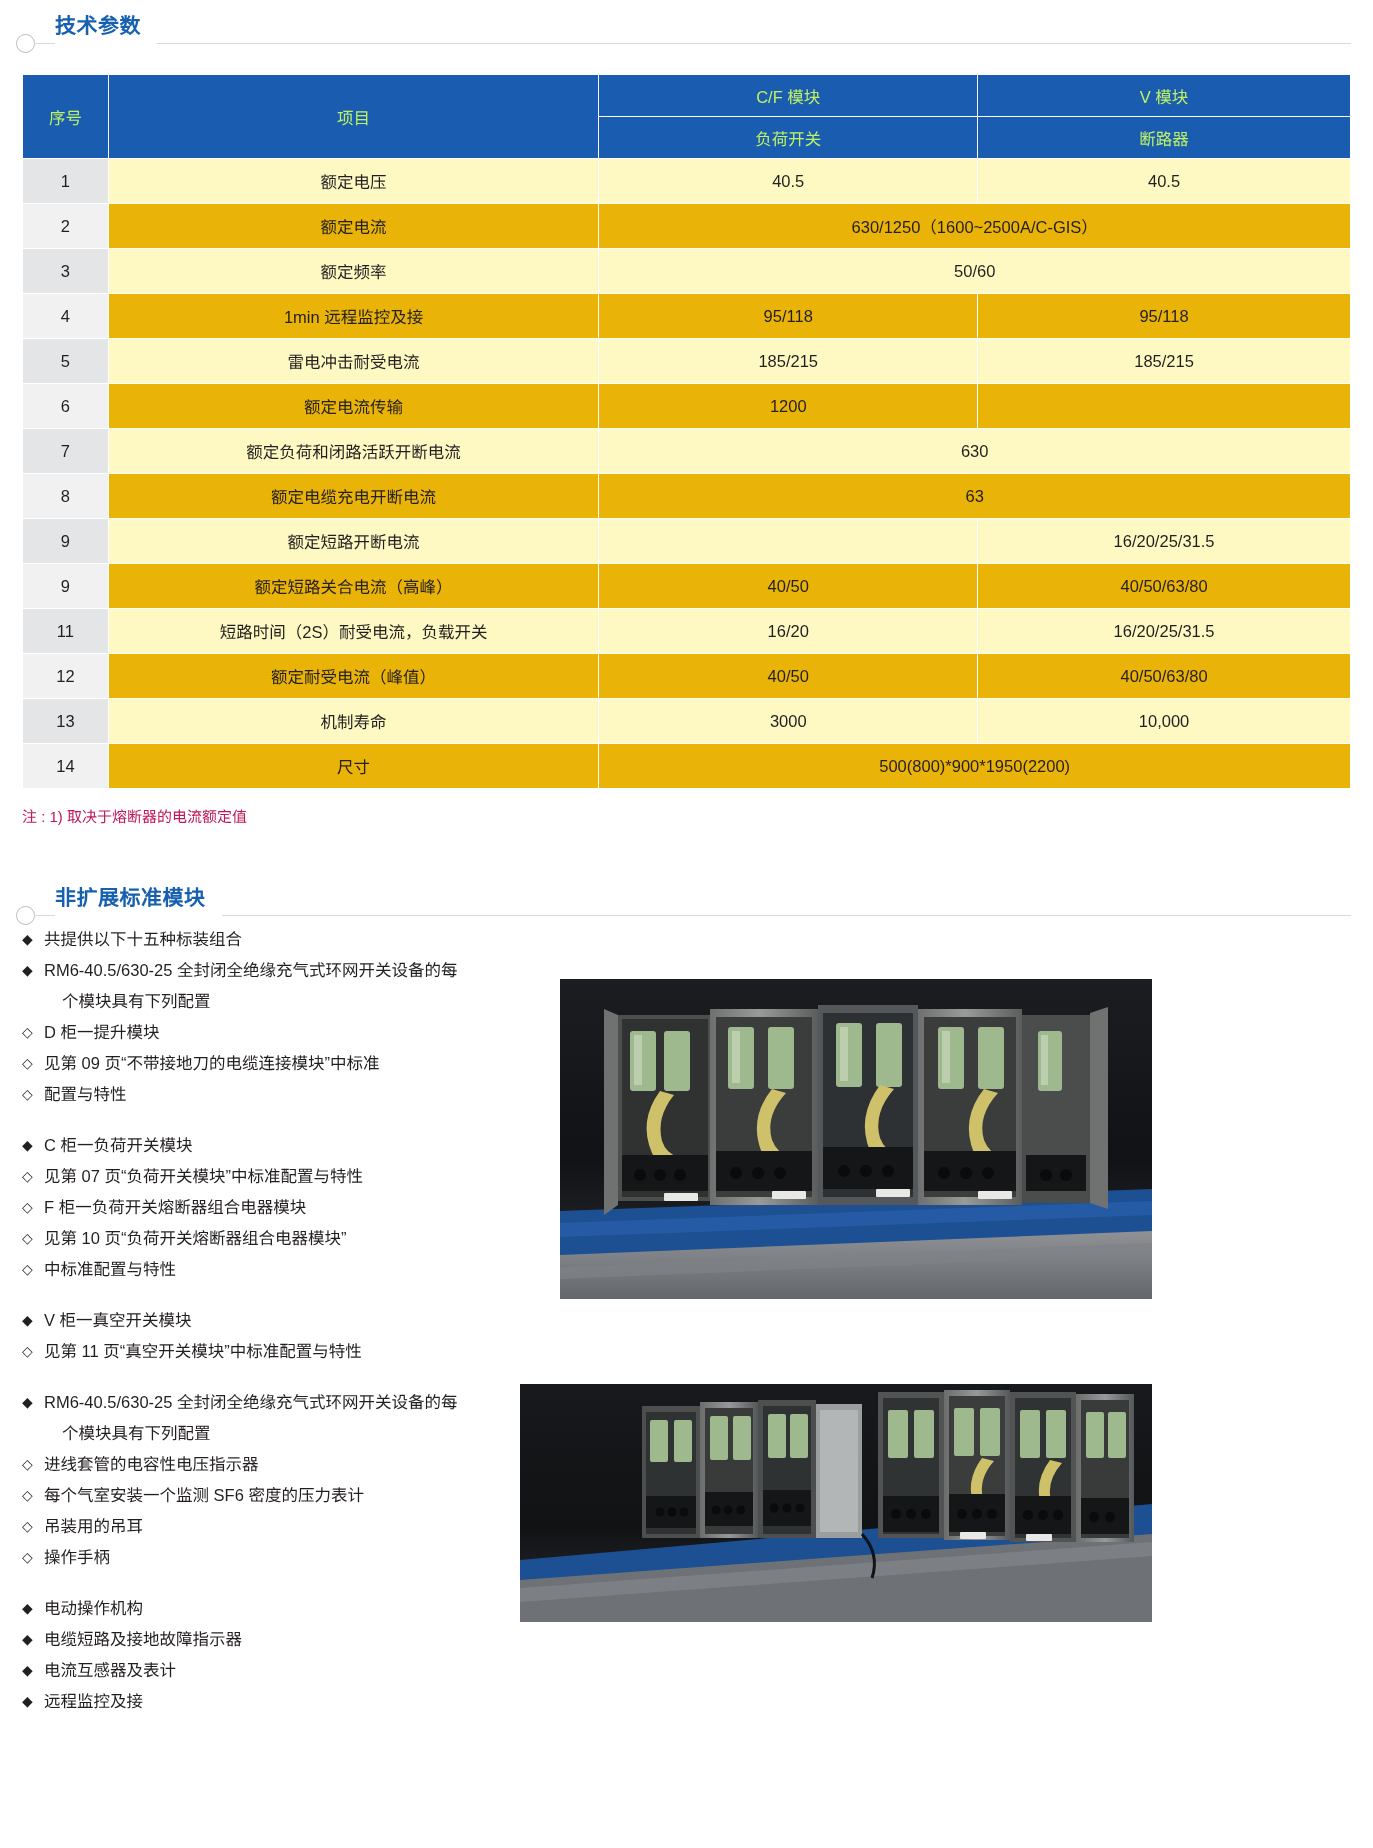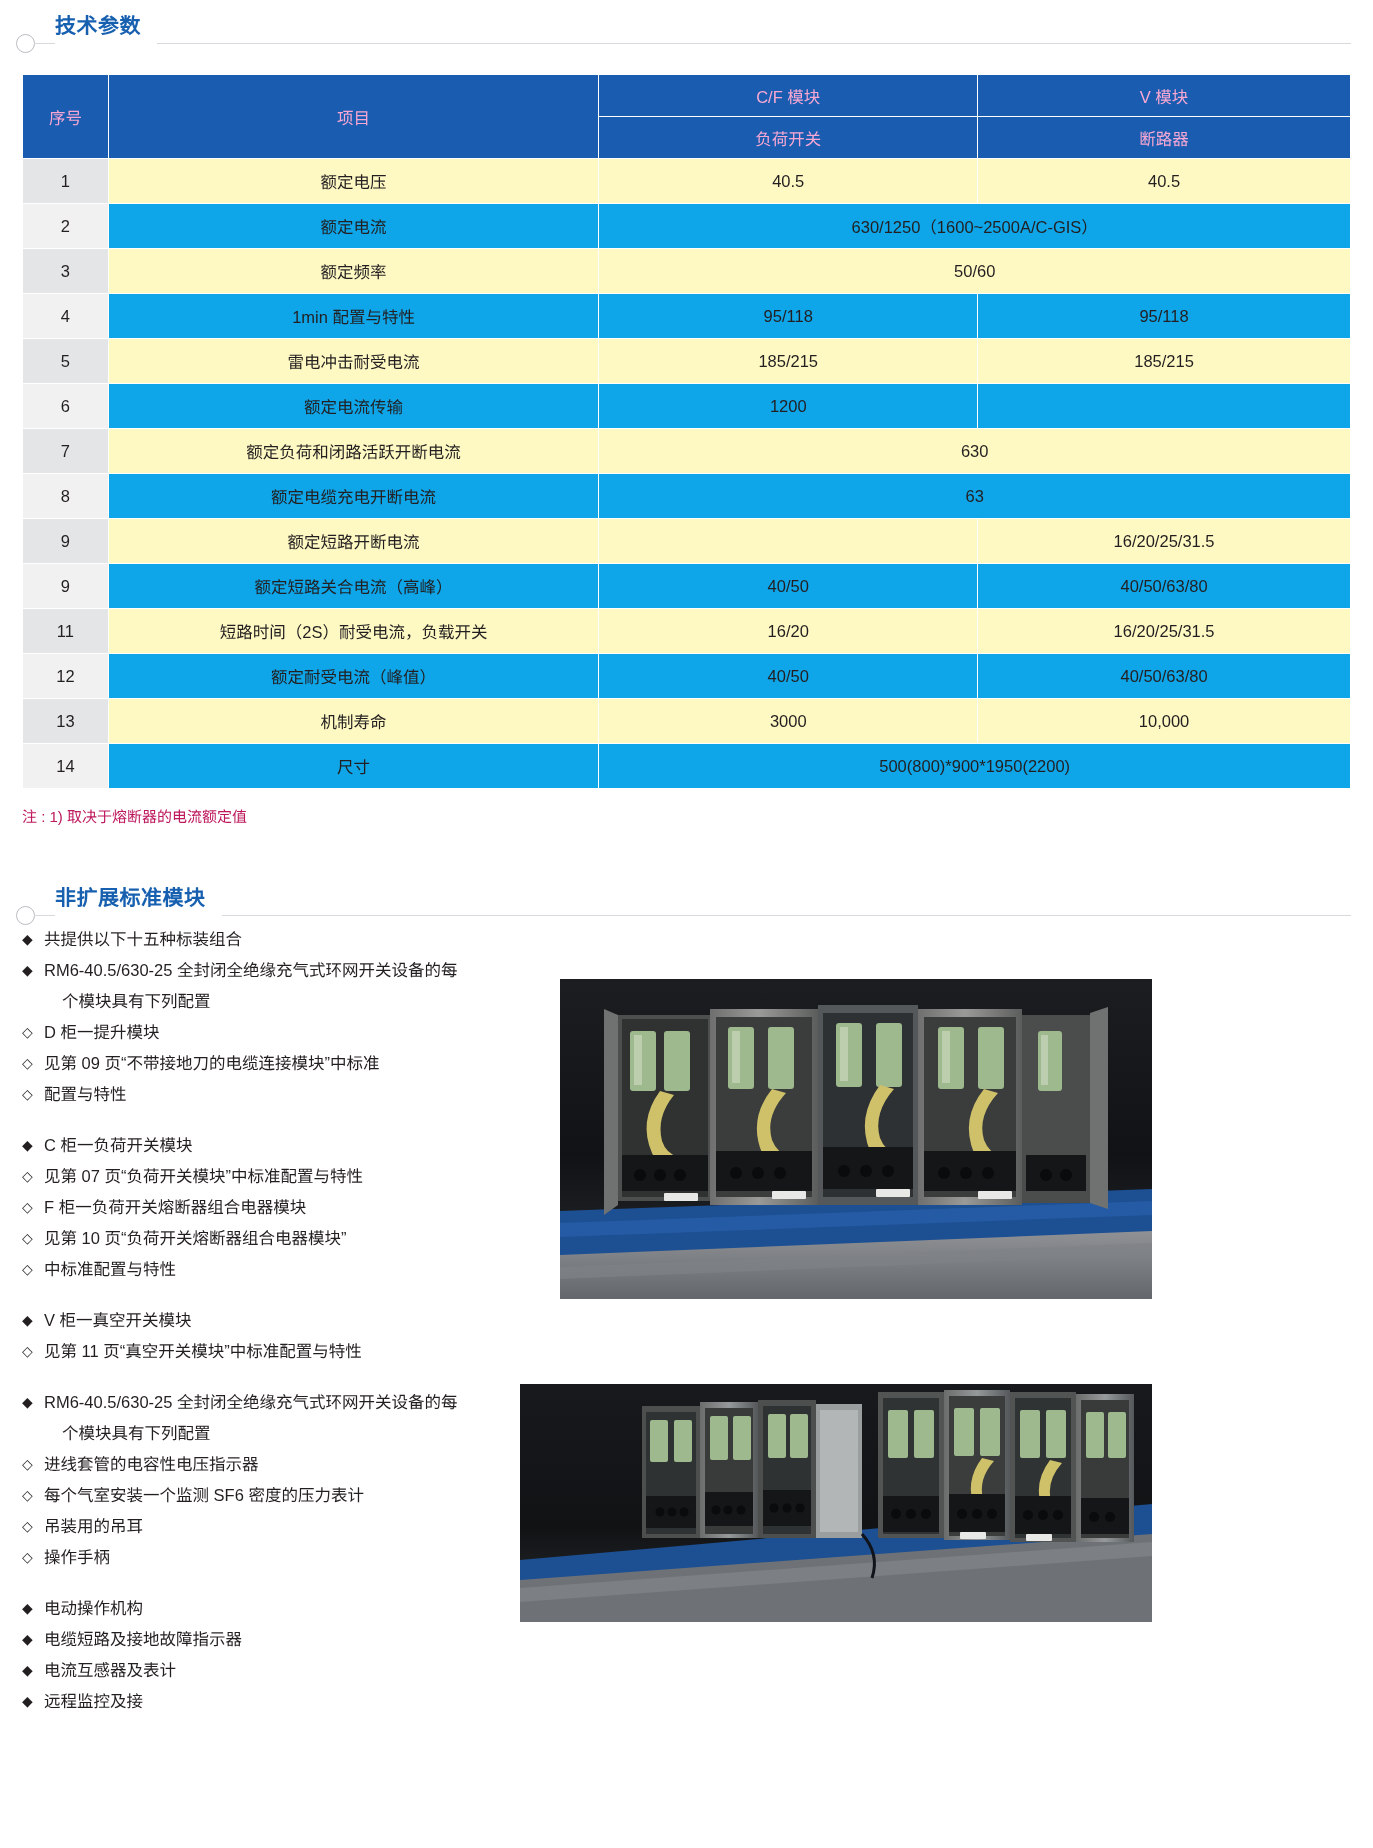--- a/index.html
+++ b/index.html
@@ -65,34 +65,34 @@
     table-layout: fixed;
     font-size: 16.5px;
   }
   table.spec th, table.spec td {
     border: 1px solid #ffffff;
     text-align: center;
     vertical-align: middle;
   }
   table.spec thead th {
     background: #1a5cb0;
-    color: #f9a8d4;
+    color: #bef264;
     font-weight: normal;
     font-size: 16.5px;
     height: 33px;
     padding: 4px 6px;
   }
   table.spec tbody td {
     height: 36px;
     padding: 4px 6px;
     border: 1px solid #ffffff;
     color: #231f20;
   }
   tbody tr.odd td { background: #fef9c3; }
-  tbody tr.even td { background: #0ea5e9; }
+  tbody tr.even td { background: #eab308; }
   tbody tr.odd td.c-no { background: #e4e5e6; }
   tbody tr.even td.c-no { background: #f1f1f2; }
 
   col.c1 { width: 73px; }
   col.c2 { width: 417px; }
   col.c3 { width: 322px; }
   col.c4 { width: 317px; }
 
   .note {
     margin: 16px 22px 0 22px;
@@ -192,21 +192,21 @@
           <td>额定电流</td>
           <td colspan="2">630/1250（1600~2500A/C-GIS）</td>
         </tr>
         <tr class="odd">
           <td class="c-no">3</td>
           <td>额定频率</td>
           <td colspan="2">50/60</td>
         </tr>
         <tr class="even">
           <td class="c-no">4</td>
-          <td>1min 配置与特性</td>
+          <td>1min 远程监控及接</td>
           <td>95/118</td>
           <td>95/118</td>
         </tr>
         <tr class="odd">
           <td class="c-no">5</td>
           <td>雷电冲击耐受电流</td>
           <td>185/215</td>
           <td>185/215</td>
         </tr>
         <tr class="even">

